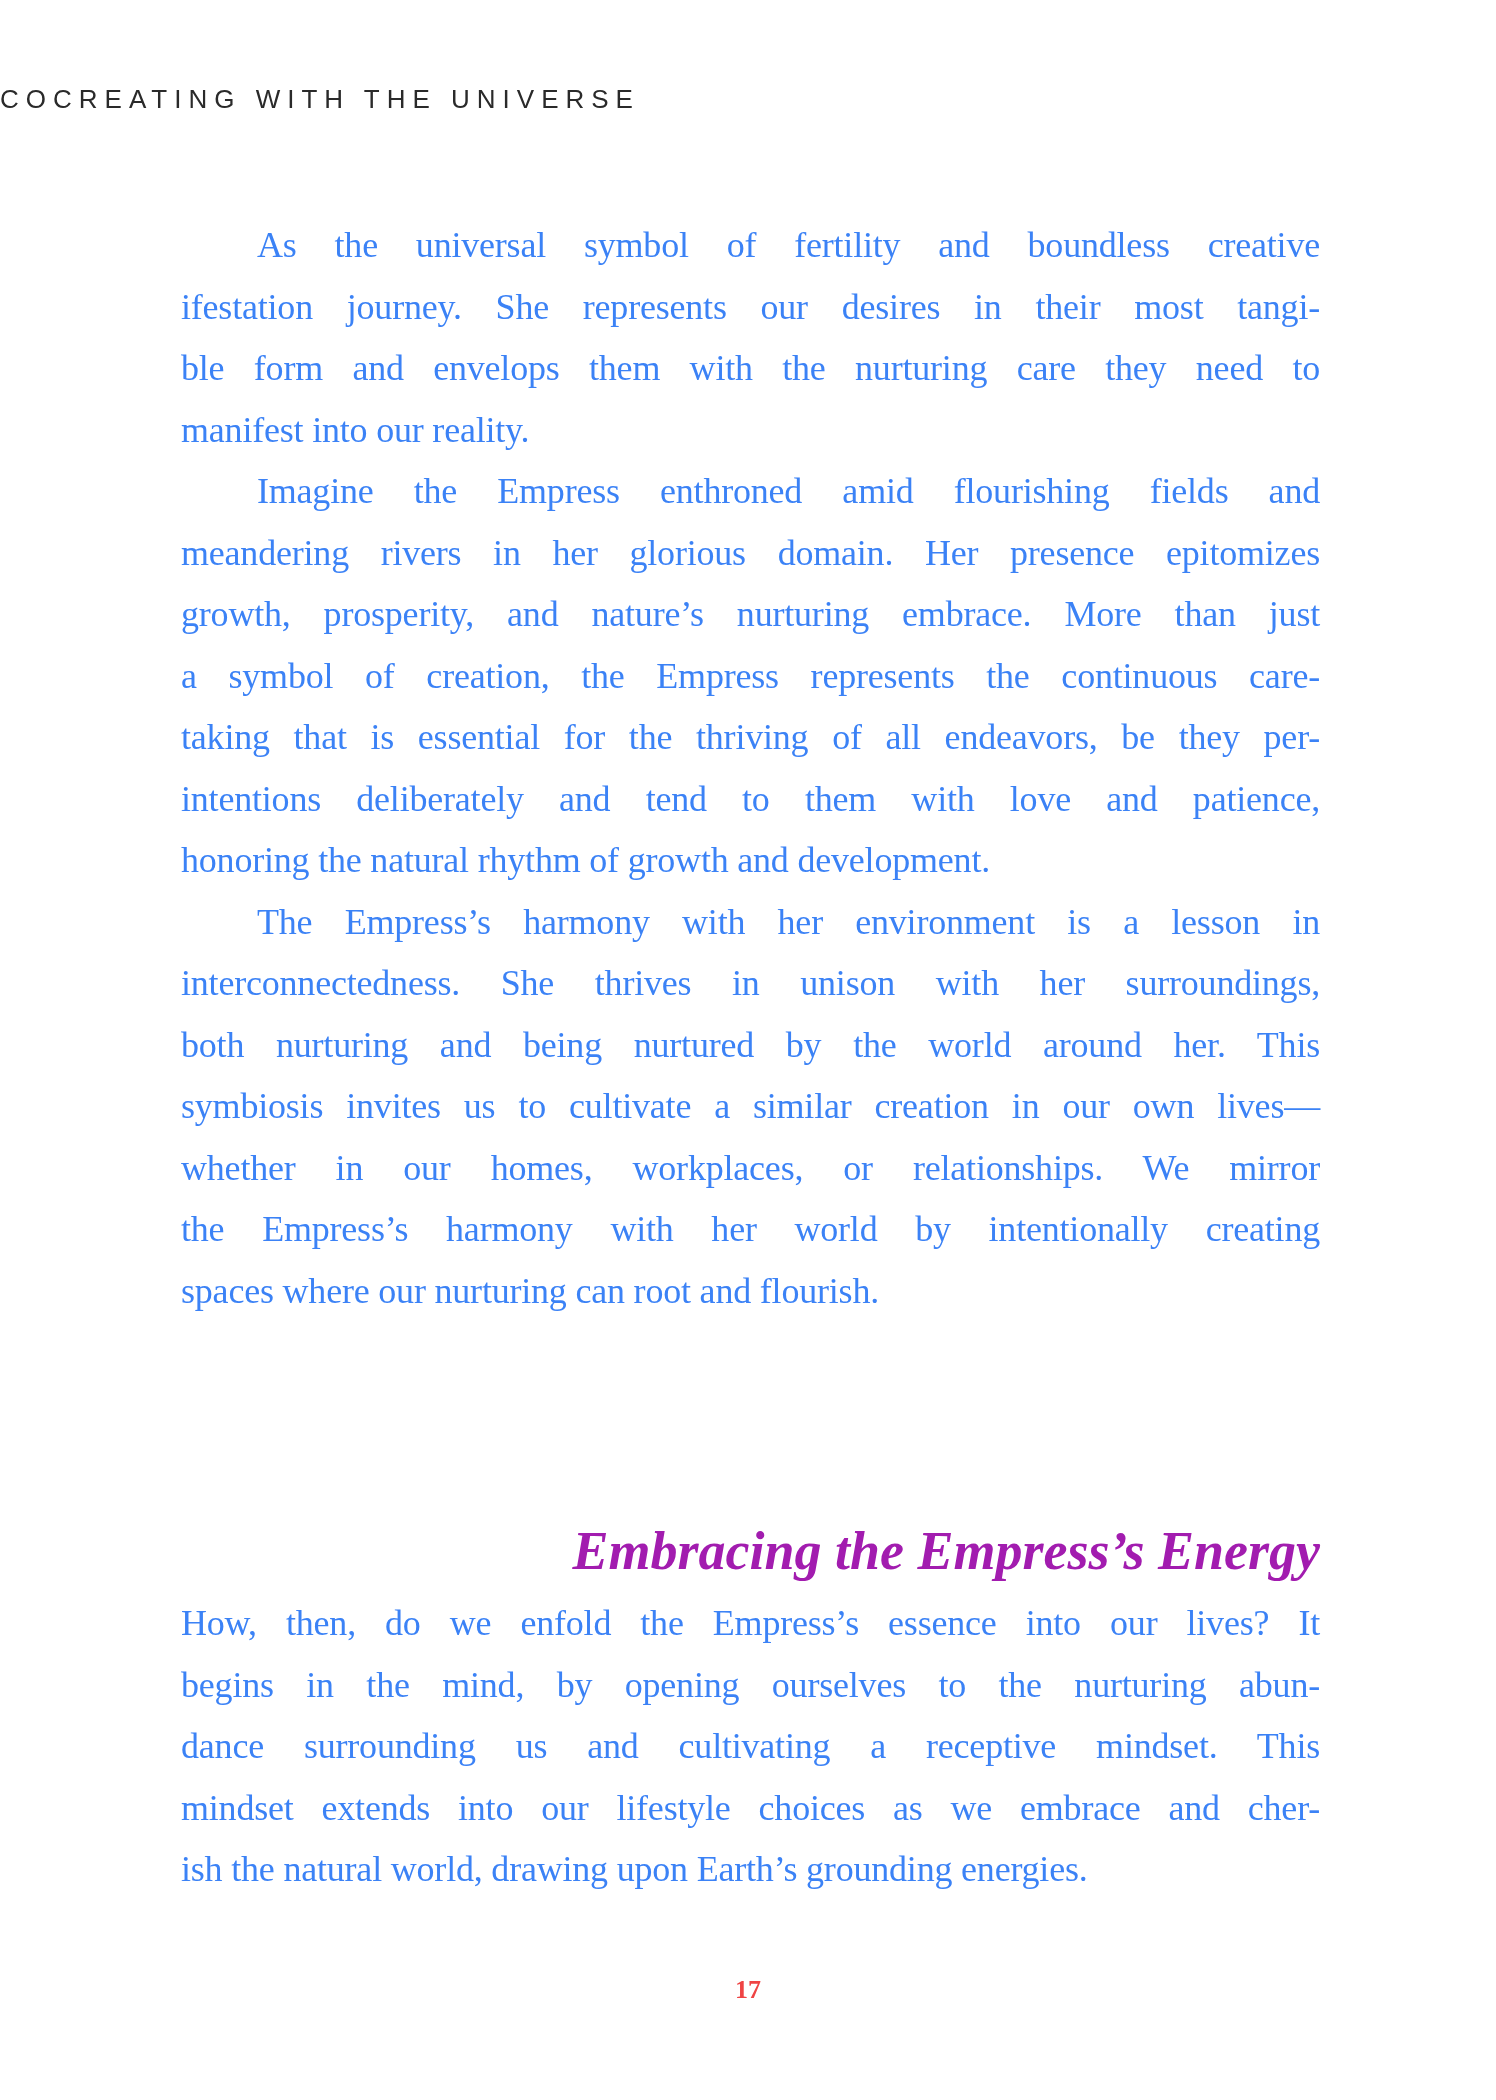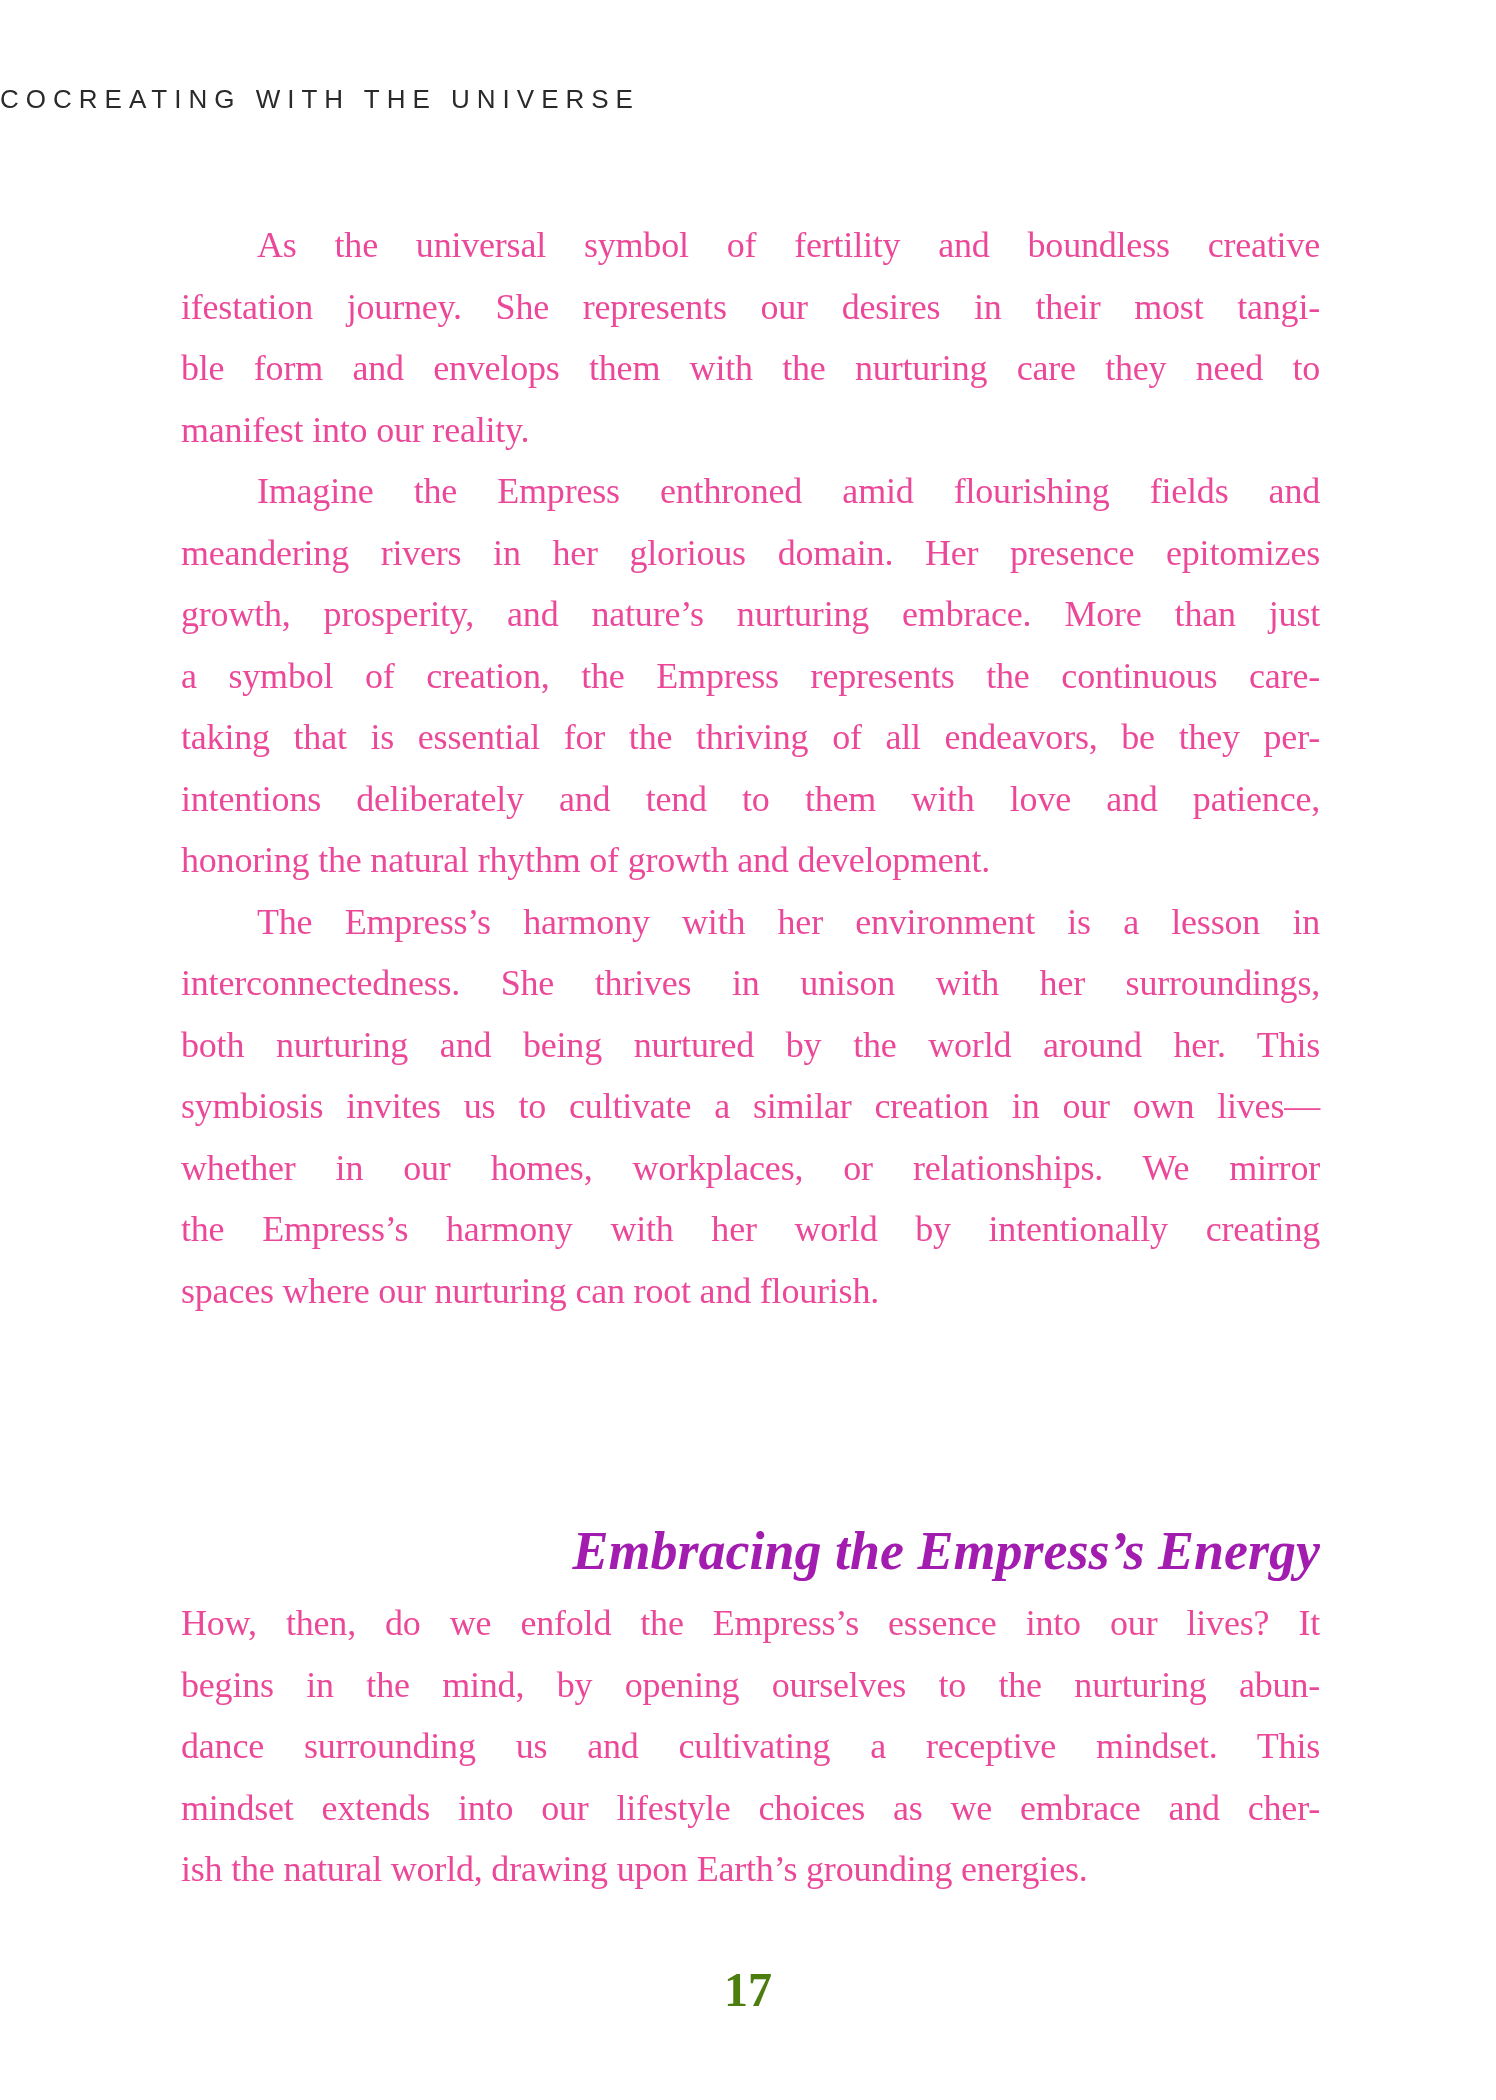--- a/index.html
+++ b/index.html
@@ -27,21 +27,21 @@
     color: #2a2a2a;
     white-space: nowrap;
   }
   .text-block {
     position: absolute;
     left: 181px;
     width: 1139px;
     font-family: "Liberation Serif", serif;
     font-size: 36px;
     line-height: 61.5px;
-    color: #ec4899;
+    color: #3b82f6;
     letter-spacing: -0.2px;
   }
   #para-block-1 { top: 215px; }
   #para-block-2 { top: 1593px; }
   .text-line {
     text-align: justify;
     text-align-last: justify;
     white-space: normal;
   }
   .text-line.para-first { text-indent: 76px; }
@@ -64,22 +64,22 @@
   }
   .page-number {
     position: absolute;
     left: 0;
     right: 0;
     top: 1966px;
     line-height: 48px;
     text-align: center;
     font-family: "Liberation Serif", serif;
     font-weight: 700;
-    font-size: 48px;
-    color: #4d7c0f;
+    font-size: 26px;
+    color: #ef4444;
   }
 </style>
 </head>
 <body>
 
 <div class="page">
 
   <div class="running-header">COCREATING WITH THE UNIVERSE</div>
 
   <div class="text-block" id="para-block-1">

